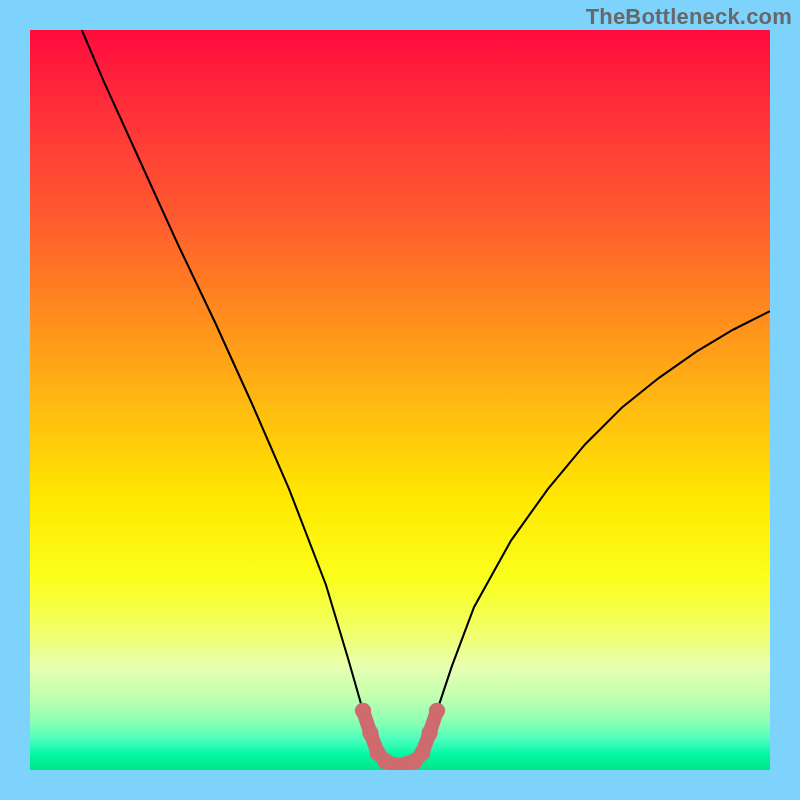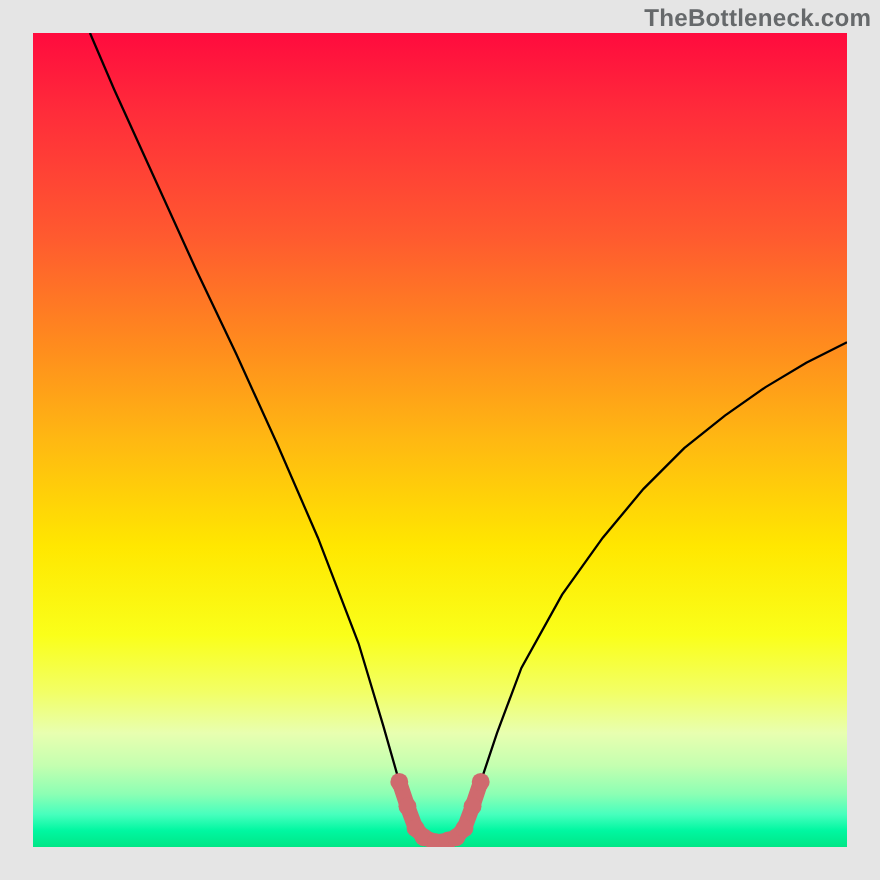--- a/index.html
+++ b/index.html
@@ -7,21 +7,21 @@
     padding: 0;
     width: 800px;
     height: 800px;
     background: #000;
     overflow: hidden;
   }
   .frame {
     position: relative;
     width: 800px;
     height: 800px;
-    background: #e5e5e5;
+    background: #7dd3fc;
     text-align: right;
   }
   .plot-area {
     position: absolute;
     left: 30px;
     top: 30px;
     width: 740px;
     height: 740px;
     background: linear-gradient(to bottom,
       #ff0b3e 0%,

